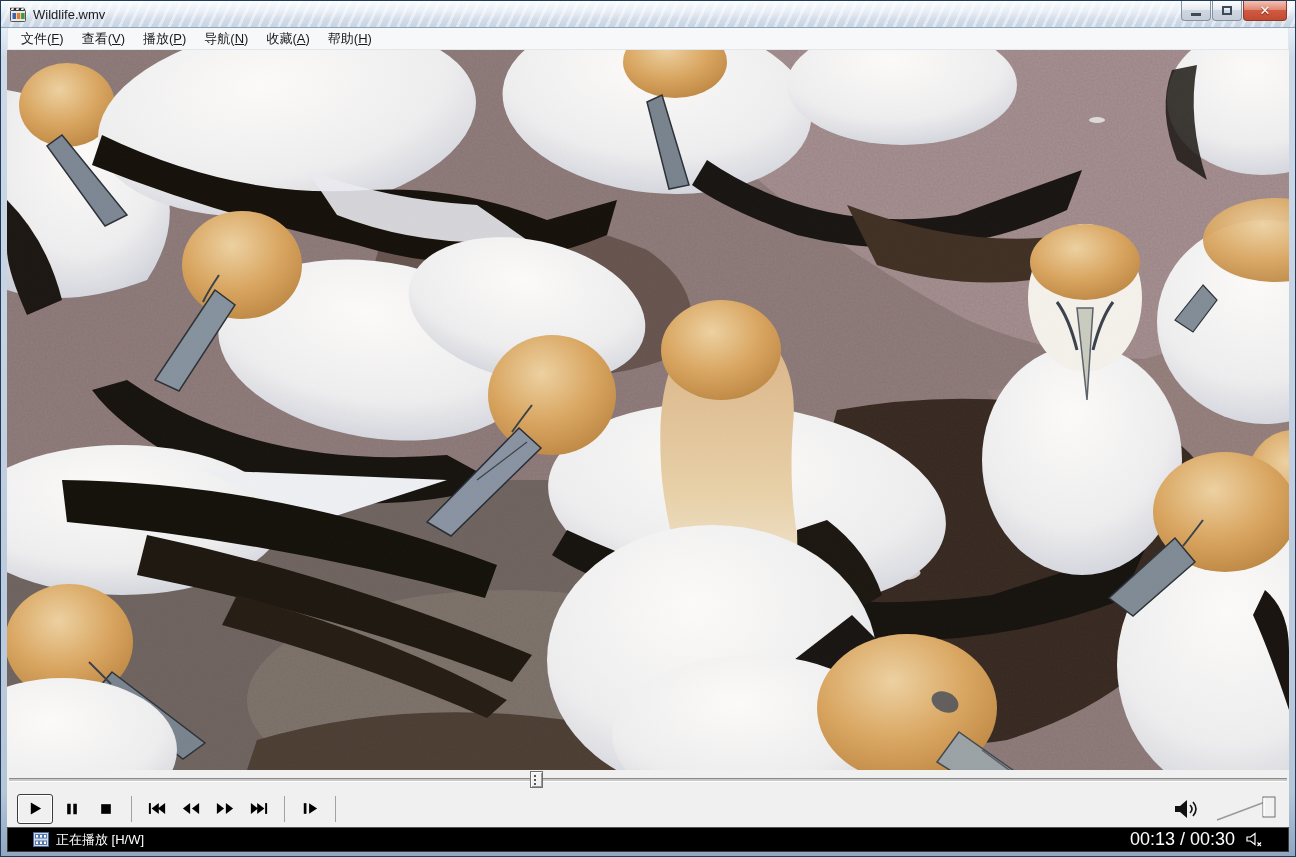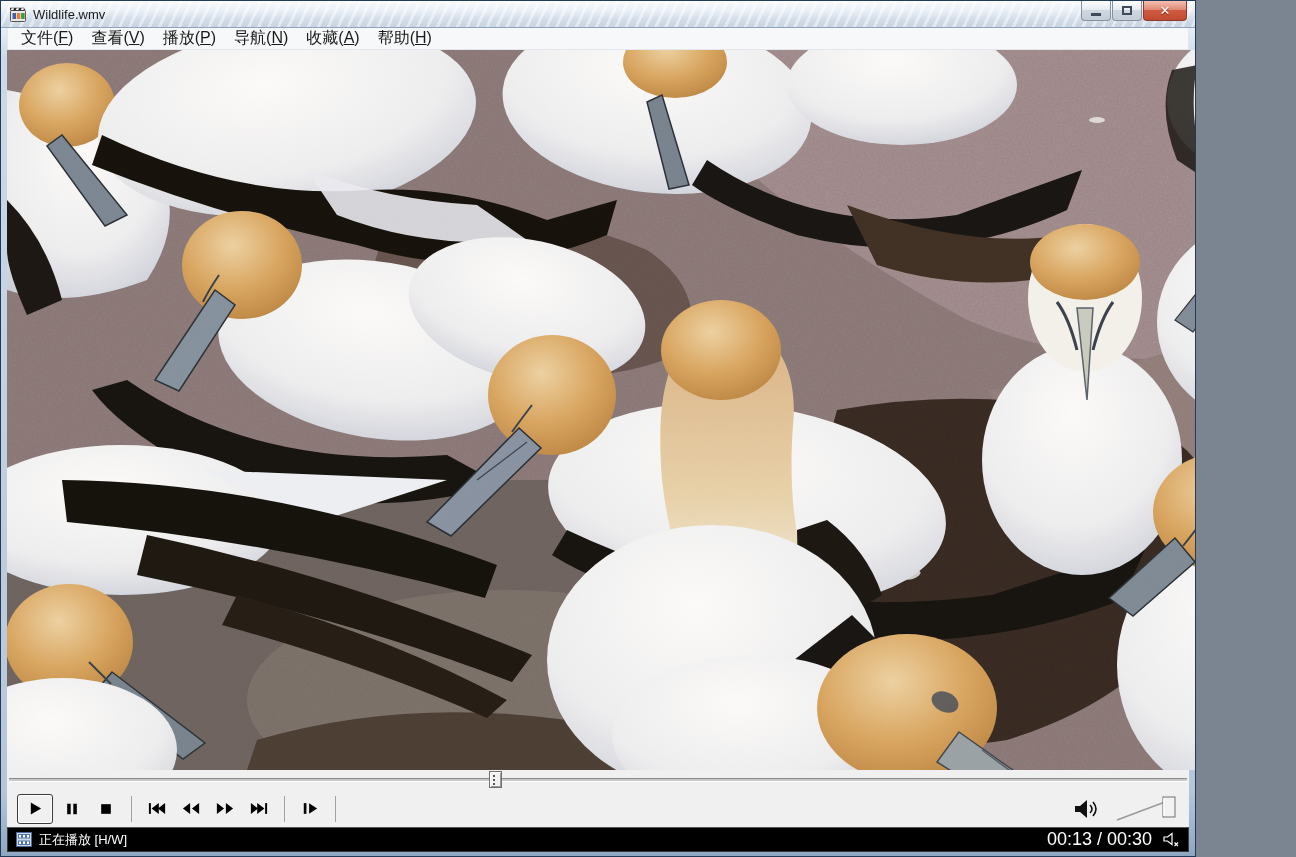--- a/index.html
+++ b/index.html
@@ -1,16 +1,16 @@
 <!DOCTYPE html>
 <html><head>
 <meta charset="utf-8">
 <style>
   html,body{margin:0;padding:0;background:#7a8591;font-family:"Liberation Sans","DejaVu Sans",sans-serif;}
-  .window{position:relative;width:1196px;height:857px;box-sizing:border-box;border:1px solid #1e3least? }
+  .window{position:relative;width:1296px;height:857px;box-sizing:border-box;border:1px solid #1e3least? }
   
   .window{border:1px solid #203a5a;background:#c3d2e4;overflow:hidden;}
   
   .titlebar{position:relative;height:27px;box-sizing:border-box;display:flex;align-items:center;
     background:linear-gradient(180deg,#fafcfe 0%,#e8eef6 40%,#d3dde9 70%,#c8d4e2 100%);
     border-bottom:1px solid #8fa3ba;}
   .titlebar::after{content:"";position:absolute;inset:0;pointer-events:none;
     background:repeating-linear-gradient(115deg,rgba(255,255,255,.45) 0 3px,rgba(255,255,255,0) 3px 9px);}
   .app-icon{width:17px;height:15px;margin:0 6px 0 9px;position:relative;z-index:2;flex:0 0 auto;}
   .title-text{font-size:13px;color:#1c1c1c;position:relative;z-index:2;}
@@ -20,21 +20,21 @@
     display:flex;align-items:center;justify-content:center;margin-left:1px;cursor:default;}
   .cap-btn.close{width:44px;background:linear-gradient(180deg,#f5c0b3,#e08a75 45%,#cf5a41 50%,#c14a33);
     border-color:#8e3a2a;}
   .glyph-min{width:10px;height:3px;background:#3e4a59;margin-top:8px;}
   .glyph-max{width:10px;height:9px;box-sizing:border-box;border:2px solid #3e4a59;background:transparent;}
   .glyph-close{color:#fff;font-size:13px;font-weight:bold;text-shadow:0 1px 1px rgba(90,20,10,.7);line-height:1;}
   
   .frame{padding:0 6px 5px 6px;background:linear-gradient(180deg,#e7eef7 0,#cdd9e7 30px,#b6c6d9 92%,#8ea6c0 100%);}
   
   .menubar{height:22px;display:flex;align-items:center;background:#f7f8f9;border:1px solid #e3e6ea;border-top:none;
-    box-sizing:border-box;font-size:16px;color:#1a1a1a;padding-left:4px;text-align:right;}
+    box-sizing:border-box;font-size:13px;color:#1a1a1a;padding-left:4px;text-align:right;}
   .menu-item{padding:2px 9px;cursor:default;white-space:nowrap;}
   .mnk{text-decoration:underline;}
   
   .video{width:1282px;height:720px;background:#8f7c7c;position:relative;overflow:hidden;}
   .video svg{display:block;width:100%;height:100%;}
   
   .seekbar{position:relative;height:20px;background:#f0f0f0;}
   .seek-track{position:absolute;left:2px;right:2px;top:8px;height:2px;border-top:1px solid #8a8a8a;border-bottom:1px solid #ffffff;background:#c9c9c9;}
   .seek-thumb{position:absolute;top:1px;width:13px;height:17px;box-sizing:border-box;background:#f2f2f2;
     border:1px solid #6f6f6f;box-shadow:inset 1px 1px 0 #ffffff, inset -1px -1px 0 #9a9a9a;}
@@ -42,21 +42,21 @@
     box-shadow:0 4px 0 #555, 0 8px 0 #555;}
   
   .toolbar{height:37px;background:#f0f0f0;display:flex;align-items:center;padding:0 10px 0 8px;box-sizing:border-box;}
   .tb-btn{width:30px;height:30px;display:flex;align-items:center;justify-content:center;background:transparent;border:none;padding:0;margin:0 2px;cursor:default;}
   .tb-btn.pressed{width:36px;border:1px solid #3c3c3c;border-radius:3px;background:#f0f0f0;
     box-shadow:inset 0 0 0 1px #ffffff;}
   .tb-sep{width:1px;height:26px;background:#a2a2a2;margin:0 8px;}
   .vol-group{margin-left:auto;display:flex;align-items:center;}
   
   .statusbar{height:25px;background:#000;color:#fff;display:flex;align-items:center;font-size:13px;
-    padding:0 8px;box-sizing:border-box;border:1px solid #3a3a3a;border-top-color:#555;}
+    padding:0 25px;box-sizing:border-box;border:1px solid #3a3a3a;border-top-color:#555;}
   .status-left{display:flex;align-items:center;gap:7px;}
   .status-right{margin-left:auto;display:flex;align-items:center;gap:10px;font-size:18px;}
 </style>
 </head>
 <body>
 
 <div class="window">
 
   <div class="titlebar">
     <span class="app-icon">

